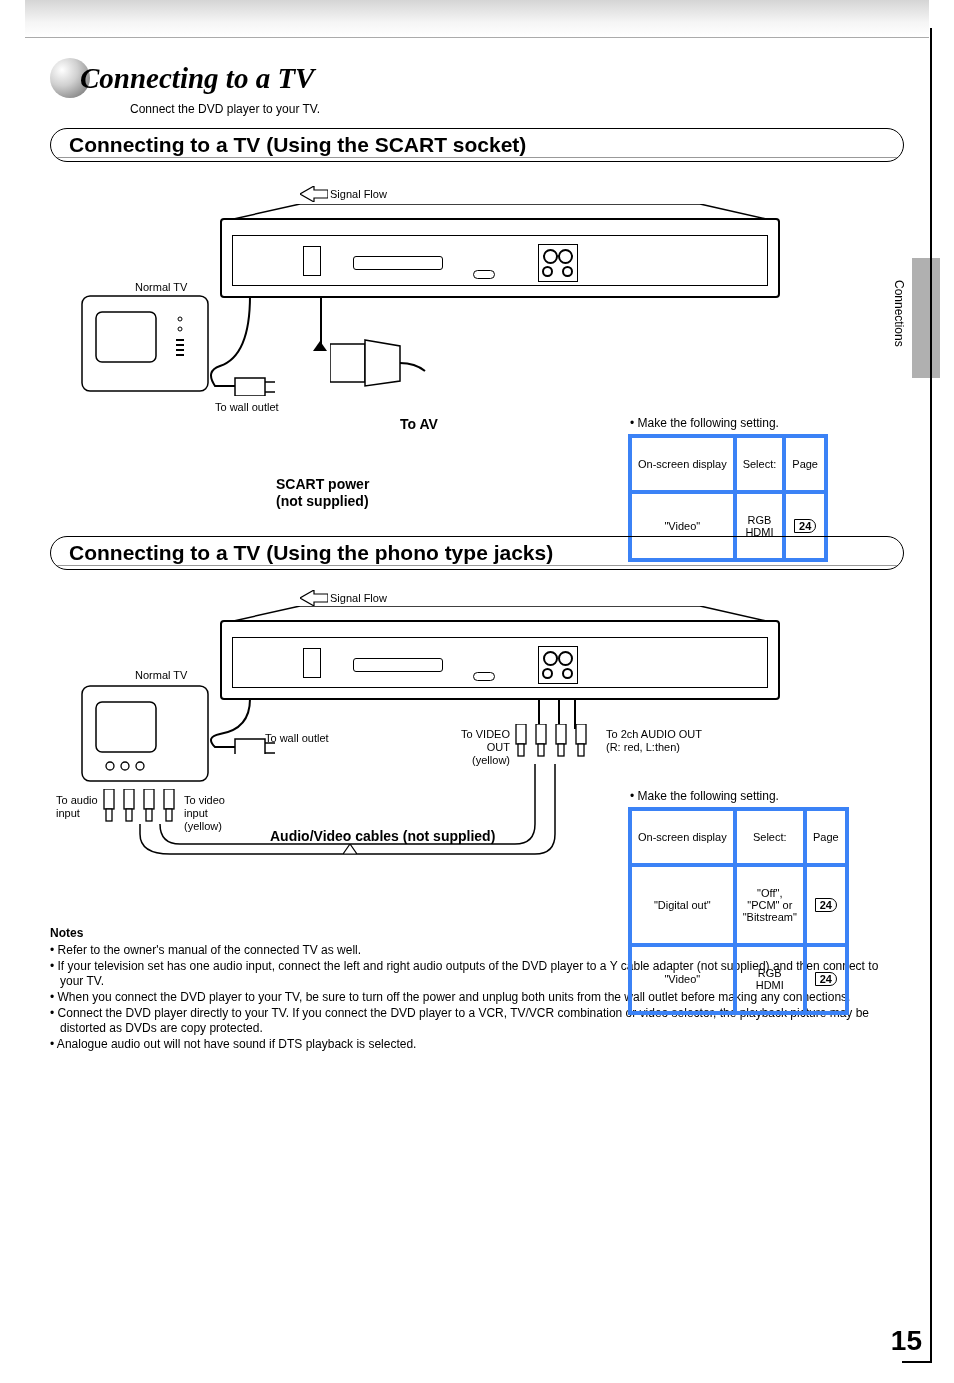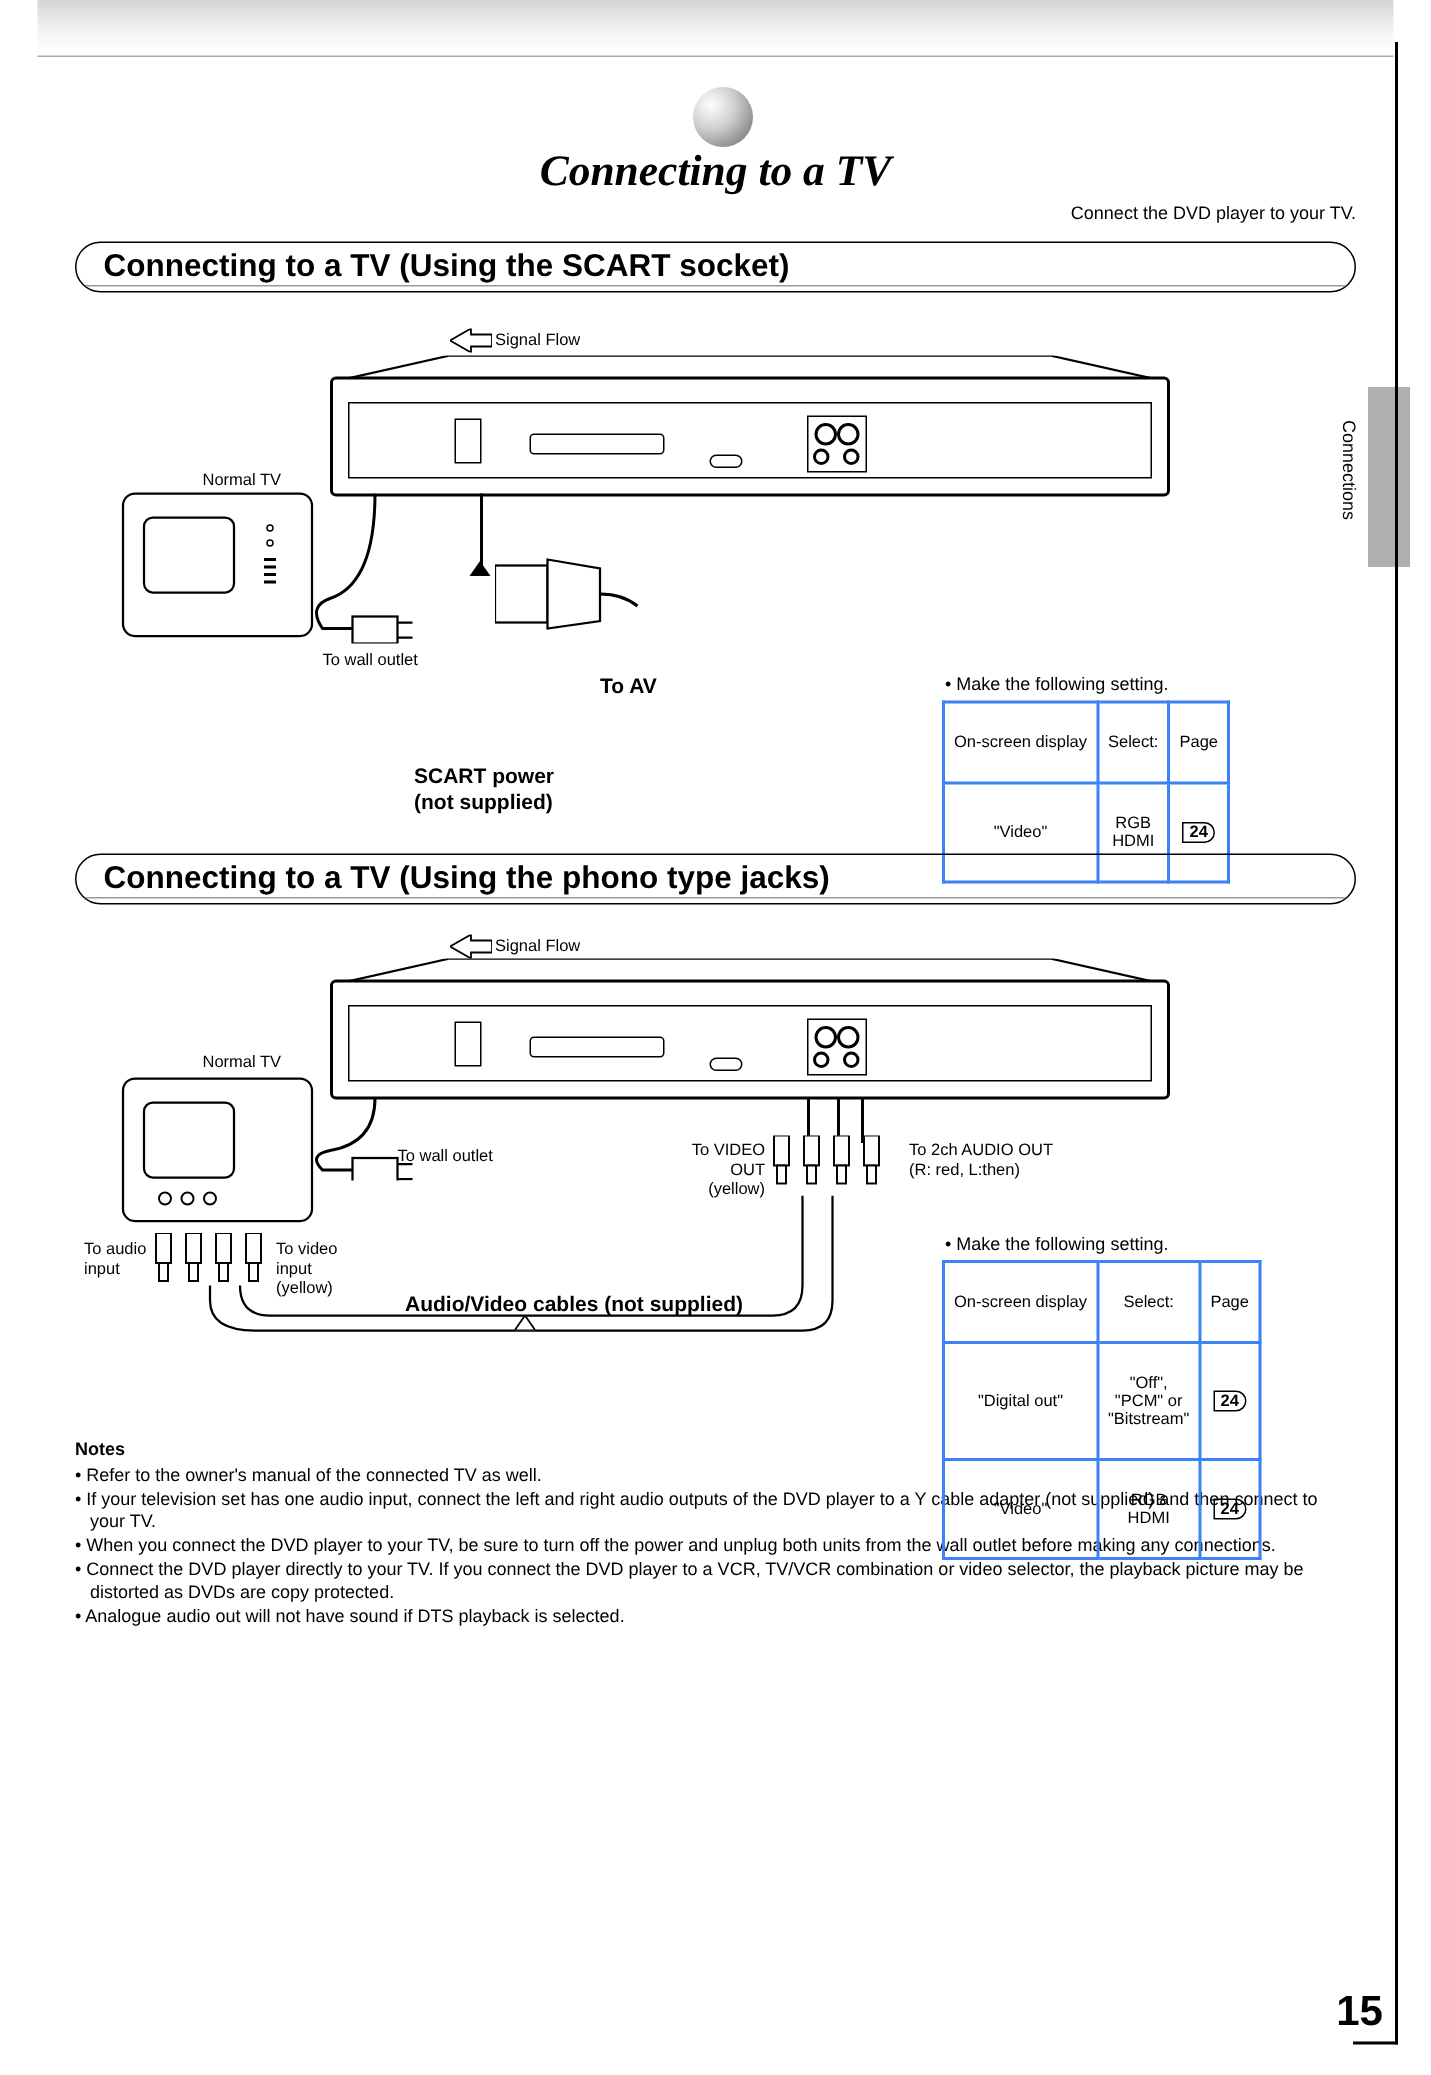--- a/index.html
+++ b/index.html
@@ -17,41 +17,39 @@
     margin: 0 25px;
     border-bottom: 1px solid #aaa;
   }
   .content {
     padding: 20px 50px 0 50px;
   }
   .chapter-title {
     display: flex;
     align-items: center;
     margin-bottom: 4px;
-    flex-direction: column;
   }
   .sphere {
     width: 40px; height: 40px;
     background: radial-gradient(circle at 30% 30%, #fff, #d0d0d0 40%, #888 80%);
     border-radius: 50%;
     margin-right: -10px;
     flex-shrink: 0;
   }
   .chapter-text {
     font-family: "Times New Roman", serif;
     font-style: italic;
     font-weight: bold;
     font-size: 29px;
     color: #000;
   }
   .chapter-sub {
     font-size: 12px;
     margin-left: 80px;
     margin-bottom: 12px;
-    text-align: right;
   }
   .section-header {
     border: 1px solid #000;
     border-radius: 18px;
     padding: 4px 18px;
     margin-bottom: 14px;
     position: relative;
   }
   .section-header::after {
     content: "";
@@ -105,21 +103,21 @@
   .label-small { font-size: 11px; position: absolute; }
   .bold-small { font-weight: bold; font-size: 14px; position:absolute; }
   .vline { position:absolute; width:1.5px; background:#000; }
   .setting-note { position:absolute; font-size:12px; }
   .setting-table {
     position: absolute;
     border-collapse: collapse;
     font-size: 11px;
   }
   .setting-table th, .setting-table td {
-    border: 2px solid #3b82f6;
+    border: 4px solid #3b82f6;
     padding: 20px 6px;
     text-align: center;
     vertical-align: middle;
   }
   .setting-table th { font-weight: normal; }
   .page-ref {
     display:inline-block; border:1.3px solid #000; padding:0 4px;
     font-weight:bold; font-size:11px;
     border-top-right-radius: 8px;
     border-bottom-right-radius: 8px;

